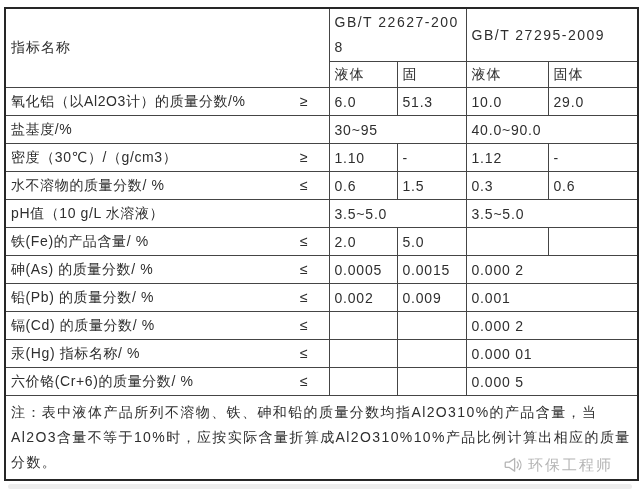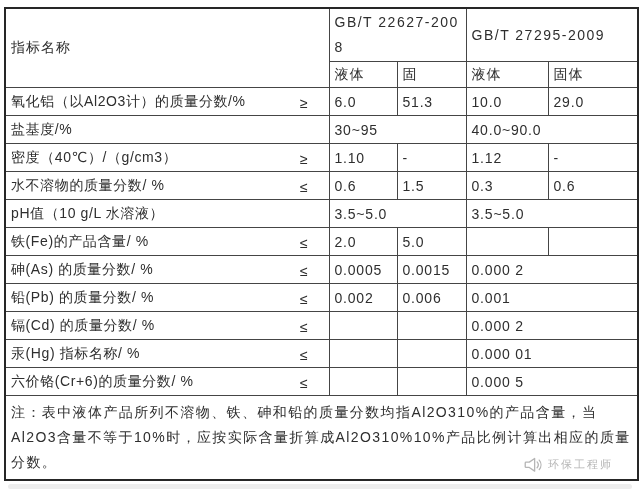--- a/index.html
+++ b/index.html
@@ -32,36 +32,36 @@
   .c0 { width: 324px; } .c1 { width: 68px; } .c2 { width: 69px; }
   .c3 { width: 82px; }  .c4 { width: 90px; }
 
   .name-h { letter-spacing: 1px; }
   .std { letter-spacing: 1.5px; line-height: 25px; padding: 2px 3px; }
   .std1 { word-break: break-all; }
   .subh td, .subh th { height: 26px; letter-spacing: 1px; }
   tr.h1 th { height: 52px; }
   tr.r td { height: 28px; letter-spacing: 0.8px; }
 
-  .lw { display: flex; justify-content: space-between; align-items: flex-end; }
+  .lw { display: flex; justify-content: space-between; align-items: flex-start; }
   .lt { letter-spacing: 0.6px; white-space: nowrap; }
   .sym { padding-right: 16px; flex: none; }
 
   .noterow td {
     height: 80px;
     padding: 4px 6px 4px 5px;
     line-height: 25px;
     letter-spacing: 1.4px;
     position: relative;
     vertical-align: top;
   }
   .watermark {
     position: absolute; right: 24px; bottom: 2px;
     display: flex; align-items: center; gap: 5px;
-    color: #b5b5b5; font-size: 11px; letter-spacing: 2px;
+    color: #b5b5b5; font-size: 15px; letter-spacing: 2px;
     white-space: nowrap;
   }
   .below-smudge {
     position: absolute; left: 8px; top: 484px;
     width: 624px; height: 5px;
     background: #ededed; border-radius: 3px;
   }
 </style>
 </head>
 <body>
@@ -108,21 +108,21 @@
               <span class="sym"></span>
             </div>
           </td>
       <td colspan="2">30~95</td>
       <td colspan="2">40.0~90.0</td>
     </tr>
 
     <tr class="r">
       <td>
             <div class="lw">
-              <span class="lt">密度（40℃）/（g/cm3）</span>
+              <span class="lt">密度（30℃）/（g/cm3）</span>
               <span class="sym">≥</span>
             </div>
           </td>
       <td>1.10</td>
       <td>-</td>
       <td>1.12</td>
       <td>-</td>
     </tr>
 
     <tr class="r">
@@ -175,21 +175,21 @@
     </tr>
 
     <tr class="r">
       <td>
             <div class="lw">
               <span class="lt">铅(Pb) 的质量分数/ %</span>
               <span class="sym">≤</span>
             </div>
           </td>
       <td>0.002</td>
-      <td>0.006</td>
+      <td>0.009</td>
       <td colspan="2">0.001</td>
     </tr>
 
     <tr class="r">
       <td>
             <div class="lw">
               <span class="lt">镉(Cd) 的质量分数/ %</span>
               <span class="sym">≤</span>
             </div>
           </td>

